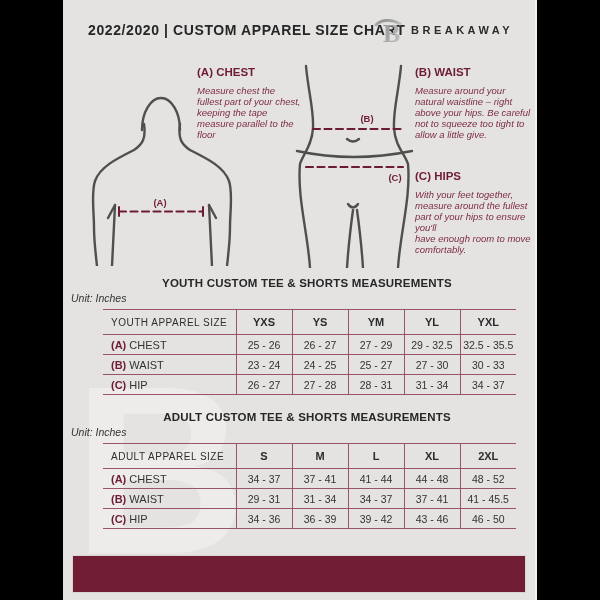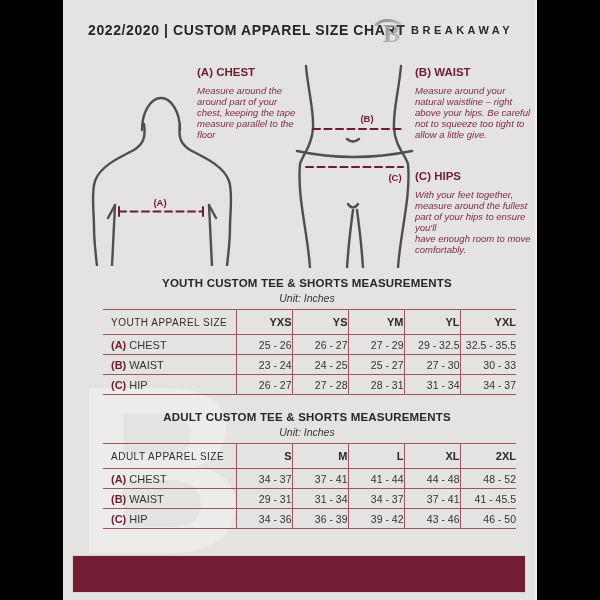--- a/index.html
+++ b/index.html
@@ -30,26 +30,26 @@
   .fig-lower{left:230px;top:2px;width:124px;height:206px;}
   .chest-block{position:absolute;left:134px;top:6px;width:104px;}
   .right-col{position:absolute;left:352px;top:6px;width:118px;}
   .guide h3{font-size:11.5px;font-weight:700;color:var(--accent);margin:0 0 7px;}
   .guide p{font-size:9.5px;line-height:11px;font-style:italic;color:var(--italic);white-space:pre-line;}
   .hips-block{margin-top:30px;}
   
   .sec{position:absolute;left:8px;width:100%;z-index:1;}
   .sec-youth{top:276px;} .sec-adult{top:410px;}
   .sec-title{text-align:center;font-size:11.5px;font-weight:700;color:#272727;letter-spacing:.2px;line-height:14px;}
-  .sec-unit{text-align:center;font-size:10.5px;font-style:italic;color:#333;line-height:12px;margin-top:2px;}
+  .sec-unit{text-align:left;font-size:10.5px;font-style:italic;color:#333;line-height:12px;margin-top:2px;}
   table{margin:5px 0 0 32px;width:413px;border-collapse:collapse;table-layout:fixed;}
   col.c0{width:133px;} col.cn{width:56px;}
   tr{border-top:1.5px solid var(--line);}
   tr:last-child{border-bottom:1.5px solid var(--line);margin-top:13px;}
-  th+th, td+td{border-left:1.5px solid var(--line);text-align:right;}
+  th+th, td+td{border-left:1.5px solid var(--line);}
   th{height:25px;font-weight:700;font-size:11px;color:#2b2b2b;text-align:center;}
   th.label-hdr{font-weight:400;font-size:10px;letter-spacing:.5px;color:#2e2e2e;text-align:left;padding-left:8px;}
   td{height:20px;font-size:10.5px;color:#333;text-align:center;}
   td.row-label{text-align:left;padding-left:8px;font-size:11px;}
   td.row-label .k{color:var(--accent);font-weight:700;}
   
   .footer-bar{position:absolute;left:9px;right:9px;bottom:7px;height:38px;background:var(--footer);
         border:1px solid #d8d4d3;z-index:2;}
 </style>
 </head>
@@ -88,21 +88,21 @@
         <path d="M 126 145 C 127 165 128 186 129 206"></path>
         <path d="M 126 145 L 133 158"></path>
         <path class="tick" d="M 36 147 L 36 156"></path>
         <path class="tick" d="M 120 147 L 120 156"></path>
         <path class="dash" d="M 36 151.5 H 120"></path>
         <text x="77" y="146" text-anchor="middle">(A)</text>
       </svg>
 
       <div class="chest-block">
         <h3>(A) CHEST</h3>
-        <p>Measure around the around part of your chest, keeping the tape measure parallel to the floor</p>
+        <p>Measure chest the fullest part of your chest, keeping the tape measure parallel to the floor</p>
       </div>
 
       <svg class="fig fig-lower" viewBox="0 0 124 206">
         <path d="M 13 4 C 15 28 21 48 20 66 C 19 84 10 92 7 102 C 4 135 15 172 17 206"></path>
         <path d="M 108 4 C 106 28 100 48 101 66 C 102 84 112 92 115 102 C 118 135 107 172 105 206"></path>
         <path d="M 54 77 Q 60 82 66 77"></path>
         <path d="M 4 89 Q 60 101 119 89"></path>
         <path d="M 55 142 C 58 146.5 62 146.5 65 142"></path>
         <path d="M 60 148 C 57 170 55 190 54 206"></path>
         <path d="M 64 148 C 67 170 69 190 70 206"></path>

